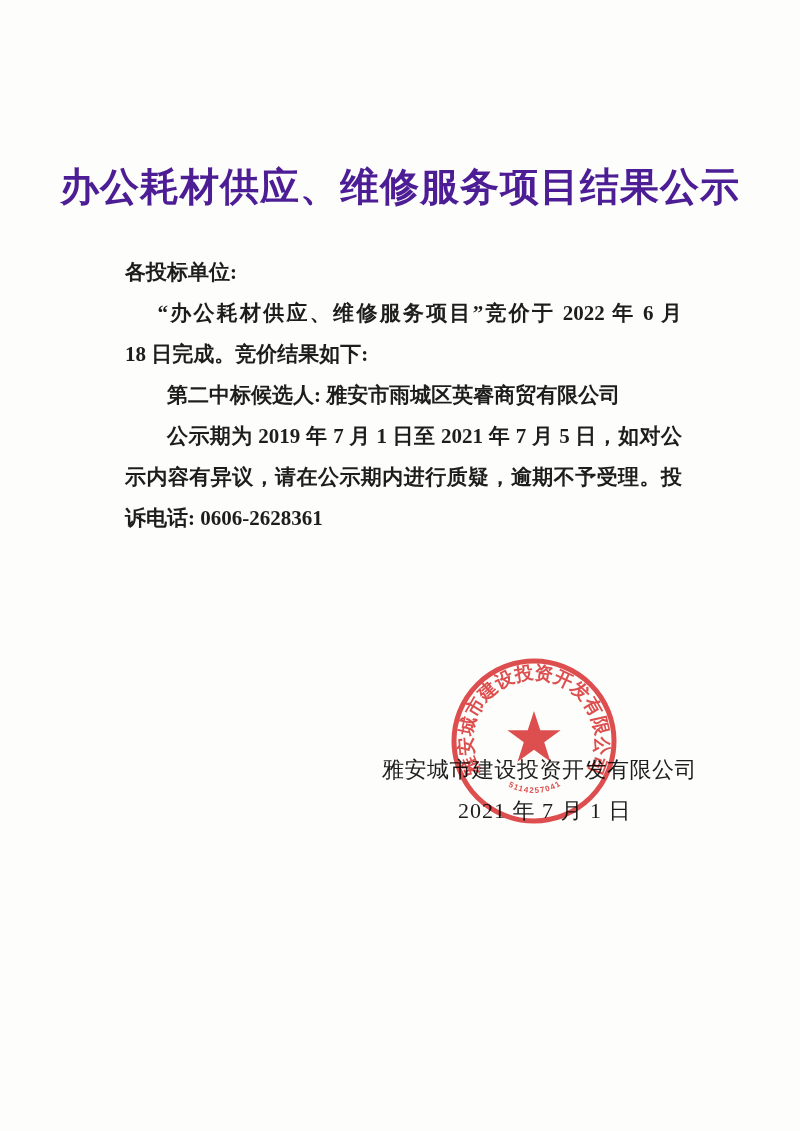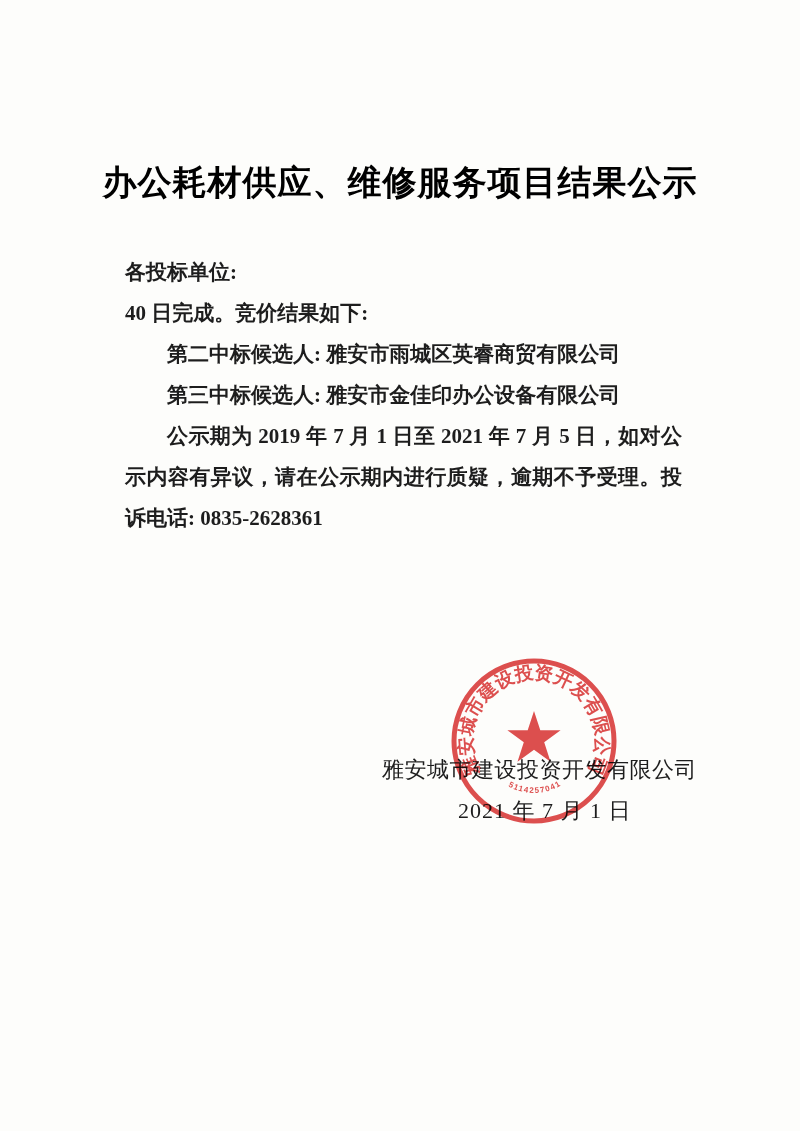--- a/index.html
+++ b/index.html
@@ -16,24 +16,24 @@
     overflow: hidden;
     font-family: "Liberation Serif", "DejaVu Serif", serif;
     color: #1c1c1c;
   }
   .doc-title {
     position: absolute;
     top: 160px;
     left: 0;
     right: 0;
     text-align: center;
-    font-size: 34px;
+    font-size: 39px;
     font-weight: 700;
     letter-spacing: 1px;
-    color: #000000;
+    color: #4c1d95;
   }
   .doc-body {
     position: absolute;
     left: 125px;
     top: 252px;
     width: 557px;
     font-size: 21px;
     line-height: 41px;
     color: #1d1d1d;
   }
@@ -76,26 +76,26 @@
 </style>
 </head>
 <body>
 
 <div class="page">
 
   <div class="doc-title">办公耗材供应、维修服务项目结果公示</div>
 
   <div class="doc-body">
     <div class="line">各投标单位:</div>
-    <div class="line">40 日完成。竞价结果如下:</div>
+    <div class="line jst indent-q">“办公耗材供应、维修服务项目”竞价于 2022 年 6 月</div>
+    <div class="line">18 日完成。竞价结果如下:</div>
     <div class="line indent-2">第二中标候选人: 雅安市雨城区英睿商贸有限公司</div>
-    <div class="line indent-2">第三中标候选人: 雅安市金佳印办公设备有限公司</div>
     <div class="line jst indent-2">公示期为 2019 年 7 月 1 日至 2021 年 7 月 5 日，如对公</div>
     <div class="line jst">示内容有异议，请在公示期内进行质疑，逾期不予受理。投</div>
-    <div class="line">诉电话: 0835-2628361</div>
+    <div class="line">诉电话: 0606-2628361</div>
   </div>
 
   <div class="signature">雅安城市建设投资开发有限公司</div>
 
   <div class="sign-date">2021 年 7 月 1 日</div>
 
   <svg class="stamp" viewBox="0 0 200 200" xmlns="http://www.w3.org/2000/svg">
     <defs>
       <path id="arcTop" d="M 46.3 131 A 62 62 0 1 1 153.7 131" fill="none"></path>
       <path id="arcBottom" d="M 72.4 144.1 A 52 52 0 0 0 127.6 144.1" fill="none"></path>

